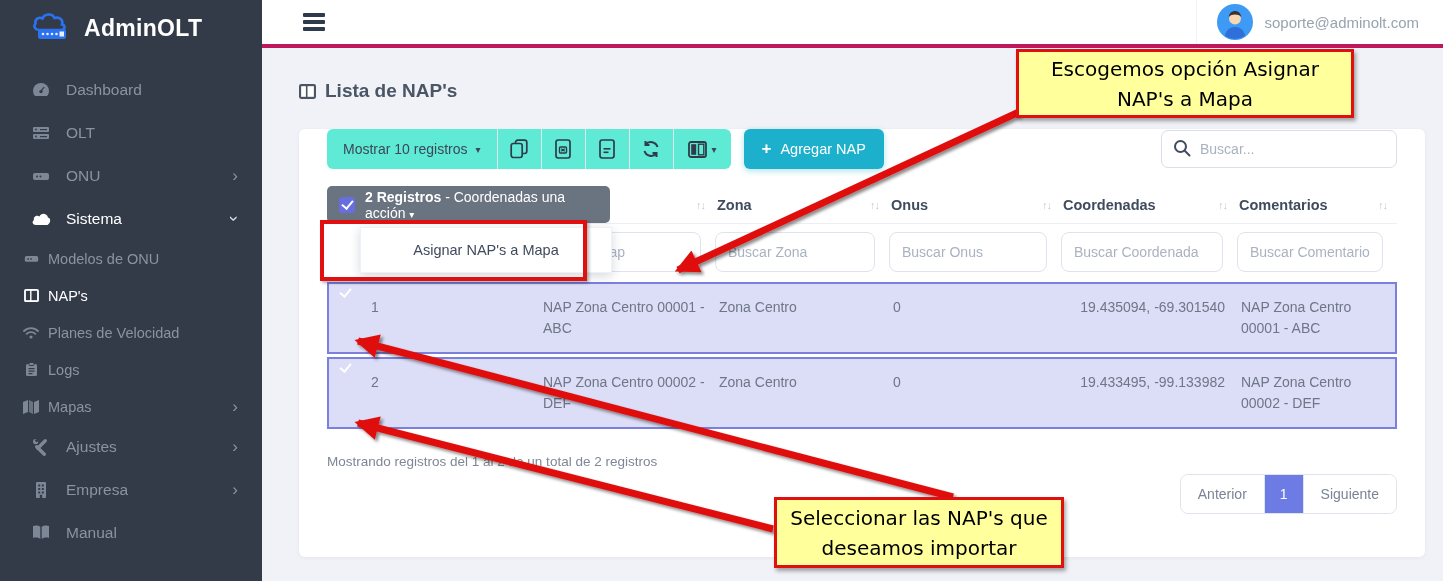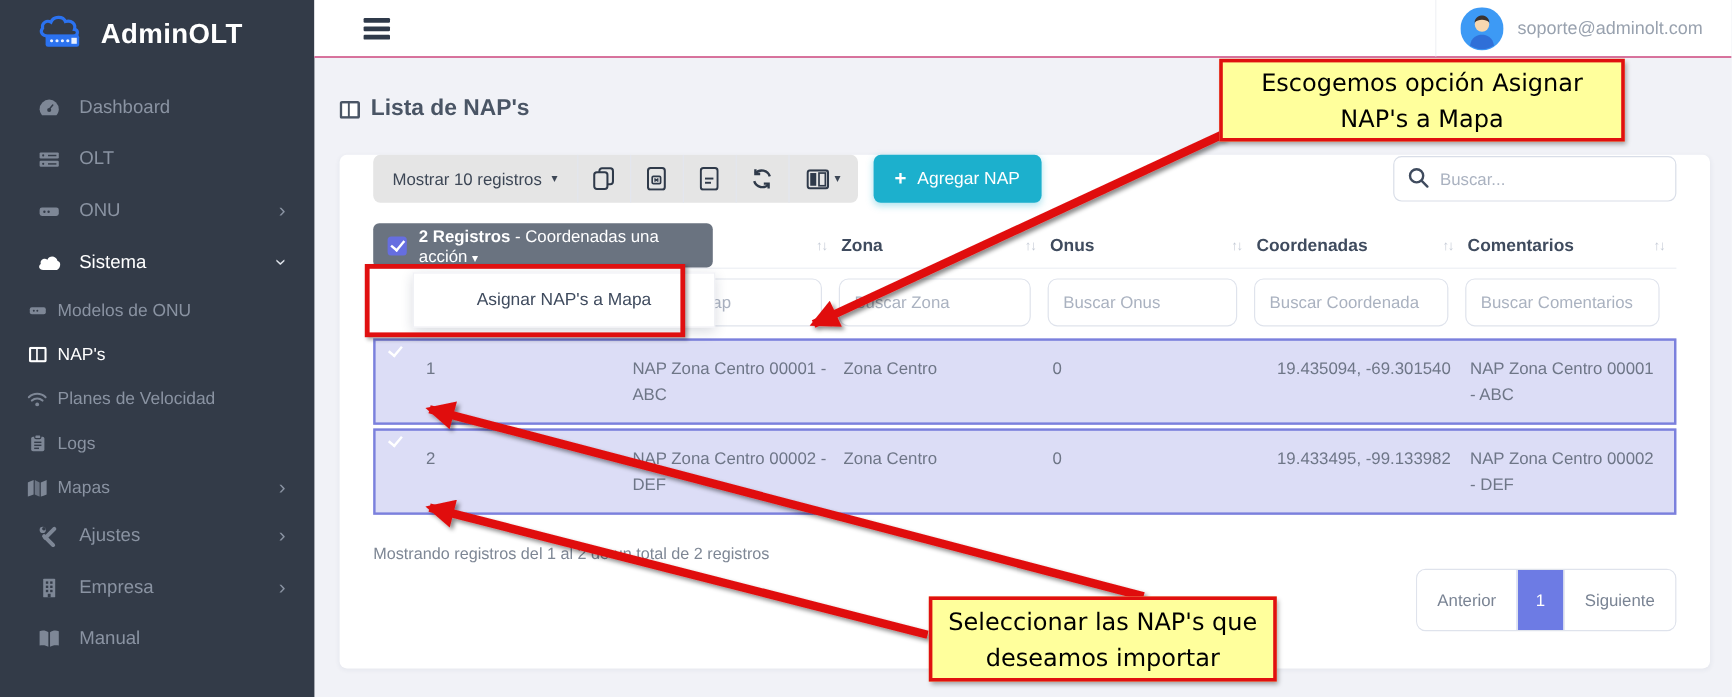--- a/index.html
+++ b/index.html
@@ -16,34 +16,34 @@
   .nav-item.active, .nav-item.active .nav-ic { color:#ffffff; }
   .nav-item .chev { margin-left:auto; font-size:17px; color:#8a93a2; line-height:1; }
   .nav-item.active .chev { color:#dfe3ea; }
   .chev.down { display:inline-block; transform:rotate(90deg); }
   .submenu .nav-item { height:37px; padding-left:48px; font-size:14.5px; }
   .submenu .nav-item .nav-ic { width:18px; margin-right:8px; margin-left:-26px; }
   svg.ic { display:block; }
 
   
   .main { flex:1; display:flex; flex-direction:column; }
-  .topbar { height:48px; background:#ffffff; display:flex; align-items:center; border-bottom:1px solid #be185d;text-align:right; }
+  .topbar { height:48px; background:#ffffff; display:flex; align-items:center; border-bottom:4px solid #be185d;text-align:right; }
   .hamburger { margin-left:41px; cursor:pointer; }
   .hamburger div { width:22px; height:4px; background:#2f3a4a; margin:3px 0; border-radius:1px; }
   .user-box { margin-left:auto; display:flex; align-items:center; gap:12px; padding:0 24px 0 20px; height:100%; border-left:1px solid #f0f2f6; }
   .user-email { color:#99a2af; font-size:15px; }
 
-  .content { position:relative; flex:1; }
+  .content { position:relative; flex:1;margin-left:16px; }
   .page-title { display:flex; align-items:center; gap:9px; margin:32px 0 0 21px; color:#4a5565; font-size:19px; font-weight:bold; }
 
   .card { position:relative; margin:22px 18px 0 21px; height:428px; background:#fff; border-radius:6px; box-shadow:0 1px 4px rgba(40,50,80,.06); padding:0 28px; }
 
   
   .card-toolbar { display:flex; align-items:center; margin-top:27px; height:40px; }
-  .btn-group { display:flex; align-items:stretch; background:#e5e5e5; border-radius:6px; height:40px; overflow:hidden; }
+  .btn-group { display:flex; align-items:stretch; background:#5eead4; border-radius:6px; height:40px; overflow:hidden; }
   .pagesize-btn { display:flex; align-items:center; gap:8px; padding:0 16px; font-size:14px; color:#3d4756; cursor:pointer; }
   .tool-btn { width:44px; display:flex; align-items:center; justify-content:center; gap:5px; border-left:1px solid #e3e6ee; color:#2f3a4a; cursor:pointer; }
   .tool-btn.wide { width:58px; }
   .caret { font-size:10px; color:#3d4756; }
   .add-btn { margin-left:13px; height:40px; display:flex; align-items:center; gap:9px; padding:0 18px; background:#1cb0cd; color:#fff; border:none; border-radius:6px; font-size:14.5px; cursor:pointer; box-shadow:0 2px 6px rgba(28,176,205,.35); }
   .add-btn .plus { font-size:17px; font-weight:bold; }
   .search-wrap { margin-left:auto; position:relative; }
   .search-input { width:236px; height:38px; border:1px solid #d9dee8; border-radius:7px; padding:0 12px 0 38px; font-size:14px; color:#5a6372; outline:none; }
   .search-input::placeholder { color:#aab2c0; }
   .search-ic { position:absolute; left:12px; top:9px; }
@@ -67,21 +67,21 @@
 
   
   .bulk-btn { position:absolute; left:0; top:0; width:283px; height:37px; background:#6a7380; border-radius:5px; display:flex; align-items:center; gap:10px; padding:0 12px; color:#fff; font-size:14px; z-index:3; cursor:pointer; }
   .bulk-btn .cb { margin:0; }
   .bulk-btn b { font-weight:bold; }
   .bulk-menu { position:absolute; left:33px; top:41px; width:252px; height:46px; background:#fff; border:1px solid #f0f1f5; box-shadow:0 3px 10px rgba(30,40,70,.18); display:flex; align-items:center; justify-content:center; font-size:14.5px; color:#3f4b5e; z-index:3; cursor:pointer;text-align:right; }
 
   
   .card-footer { display:flex; justify-content:space-between; align-items:flex-start; }
   .summary { margin-top:22px; font-size:13.5px; color:#7e8795; }
-  .pager { margin-top:42px; display:flex; border:1px solid #dfe3ec; border-radius:8px; overflow:hidden; height:52px; }
+  .pager { margin-top:42px; display:flex; border:1px solid #dfe3ec; border-radius:8px; overflow:hidden; height:40px; }
   .page-btn { display:flex; align-items:center; padding:0 17px; background:#fff; color:#7a8494; font-size:14px; cursor:pointer; }
   .page-btn + .page-btn { border-left:1px solid #dfe3ec; }
   .page-btn.active { background:#6d7be4; color:#fff; padding:0 15px; }
 
   
   .ann-svg { position:absolute; inset:0; width:1443px; height:581px; z-index:40; pointer-events:none; }
   .callout { position:absolute; background:#ffff9c; border:3px solid #e01010; color:#000; font-family:"DejaVu Sans",sans-serif; font-size:20px; line-height:1.5; display:flex; align-items:center; justify-content:center; text-align:center; padding:2px 10px; z-index:45; box-shadow:2px 3px 4px rgba(0,0,0,.35); }
   .callout-top { left:1016px; top:49px; width:338px; height:69px; }
   .callout-bottom { left:774px; top:497px; width:290px; height:71px; }
   .red-rect { position:absolute; left:-7px; top:34px; width:267px; height:61px; border:4px solid #e01010; z-index:5; box-shadow:2px 2px 3px rgba(0,0,0,.3); pointer-events:none; }

